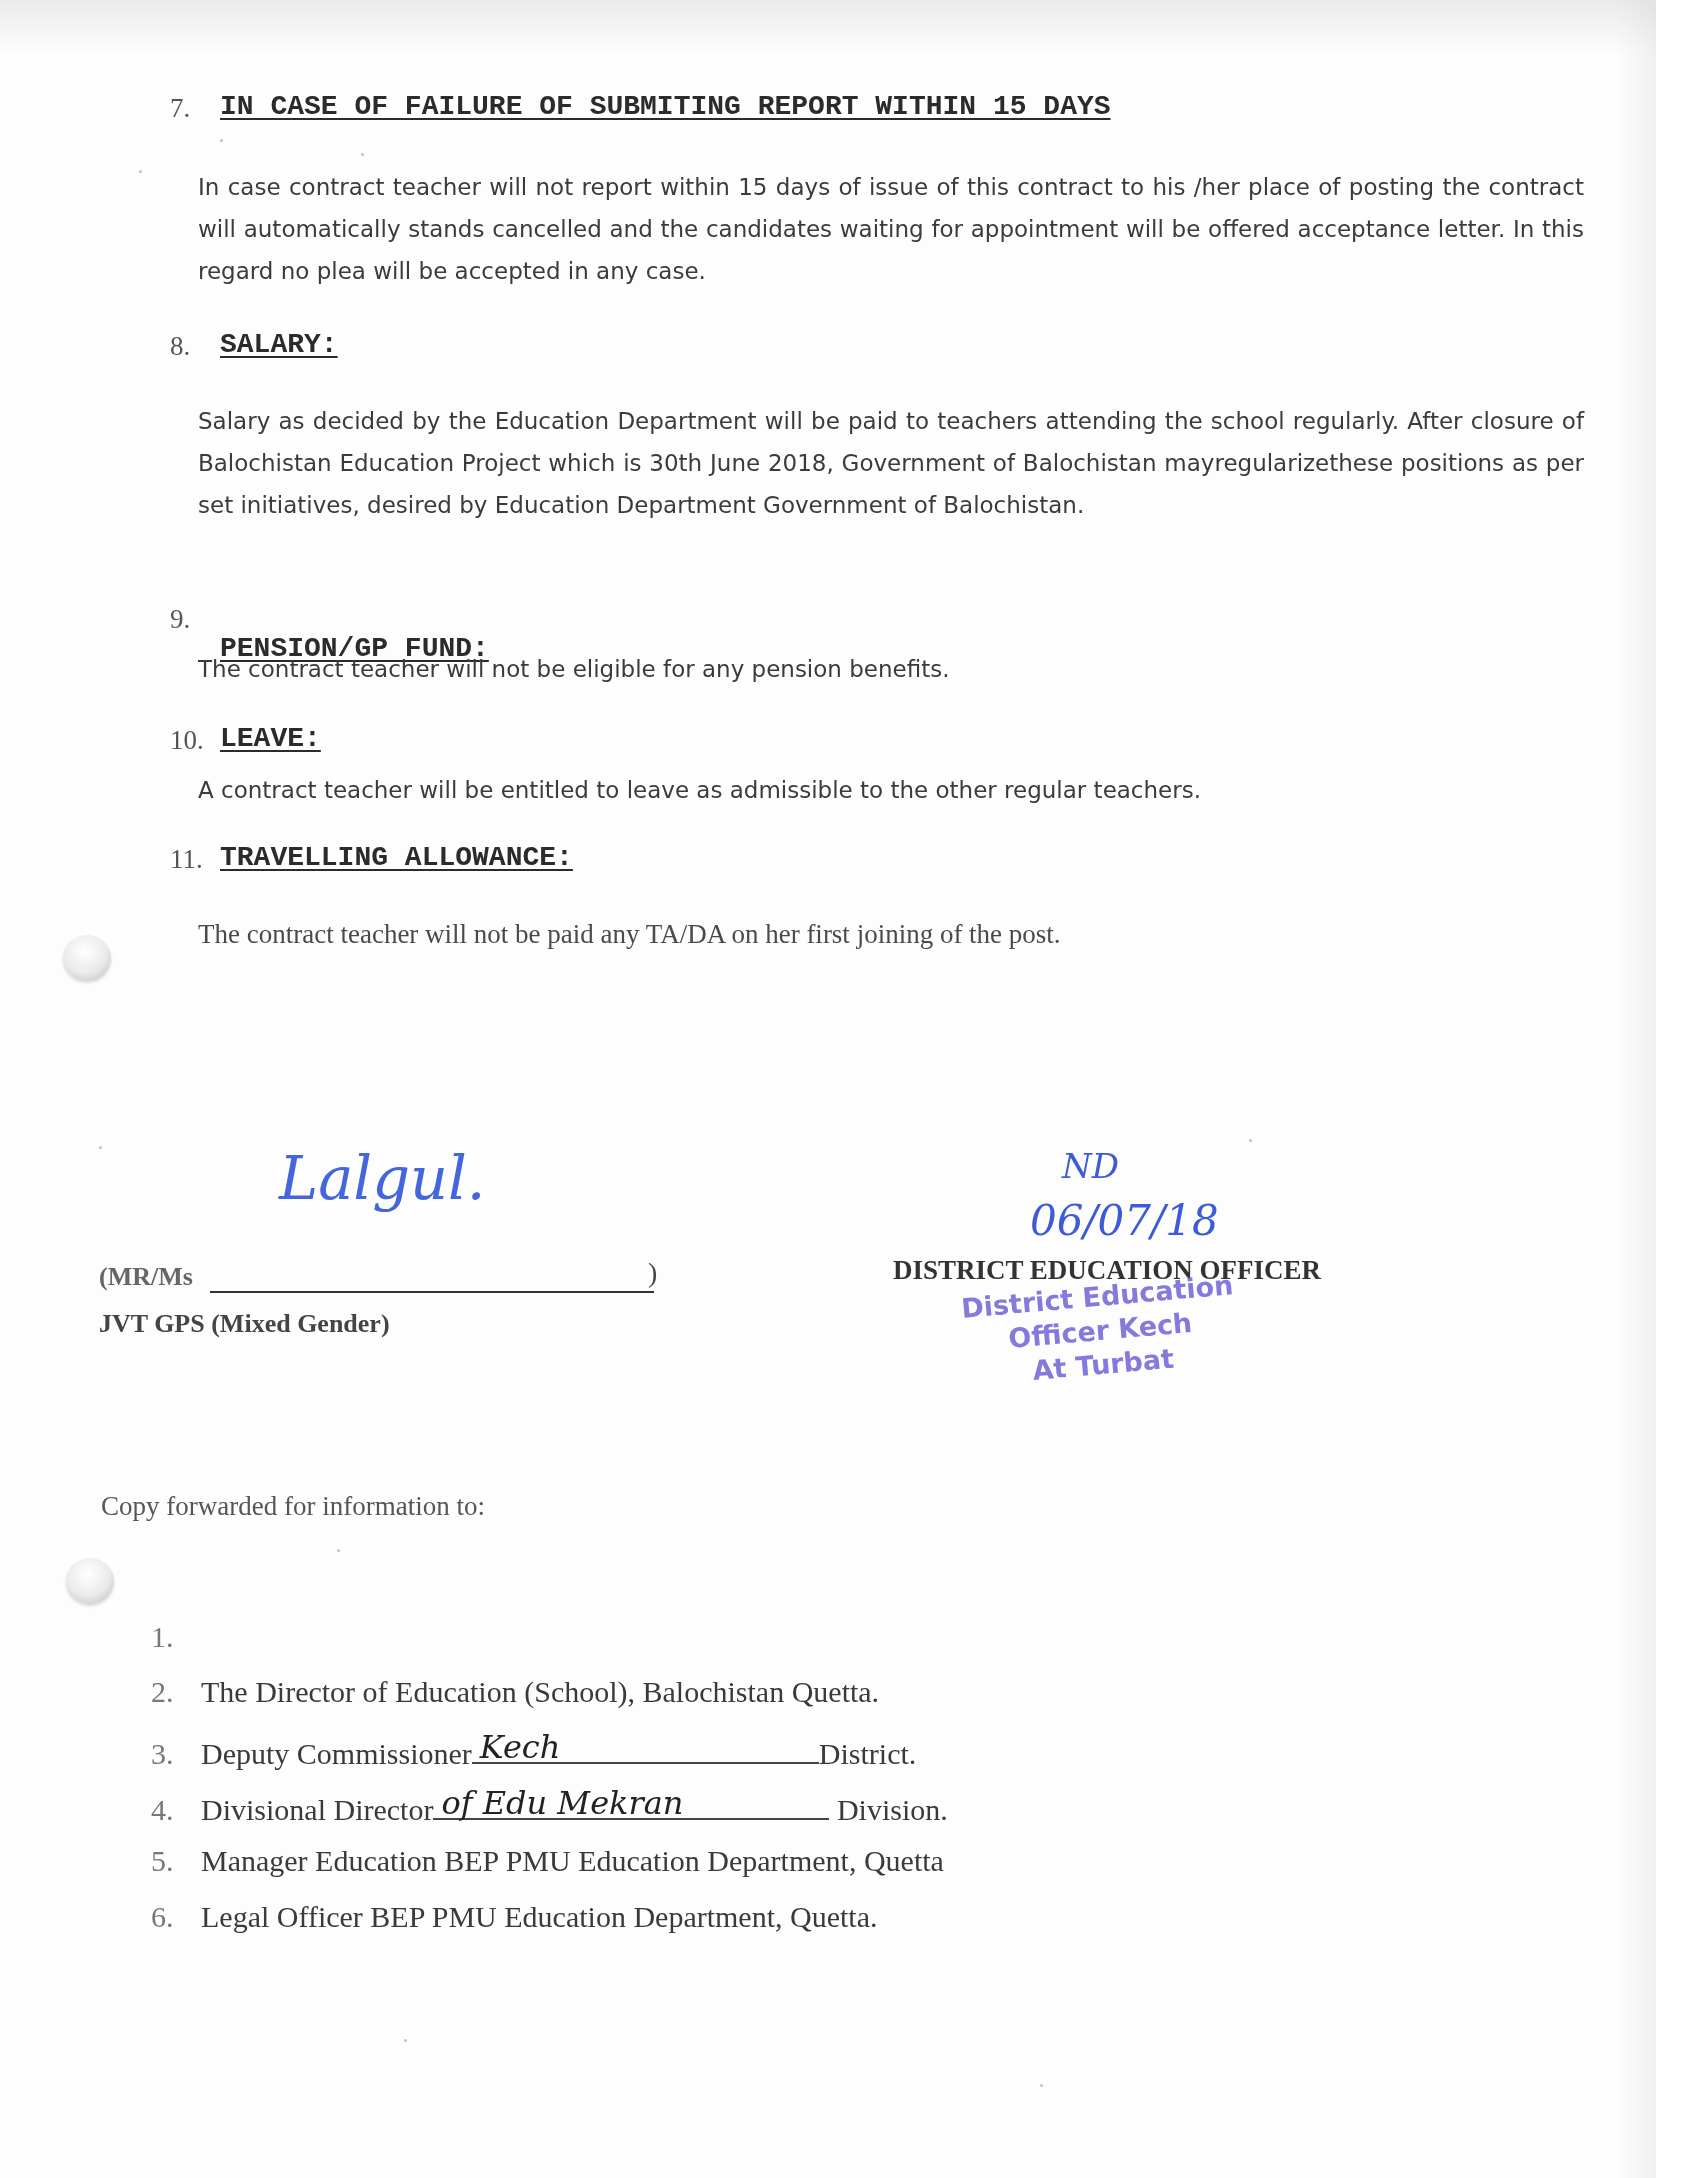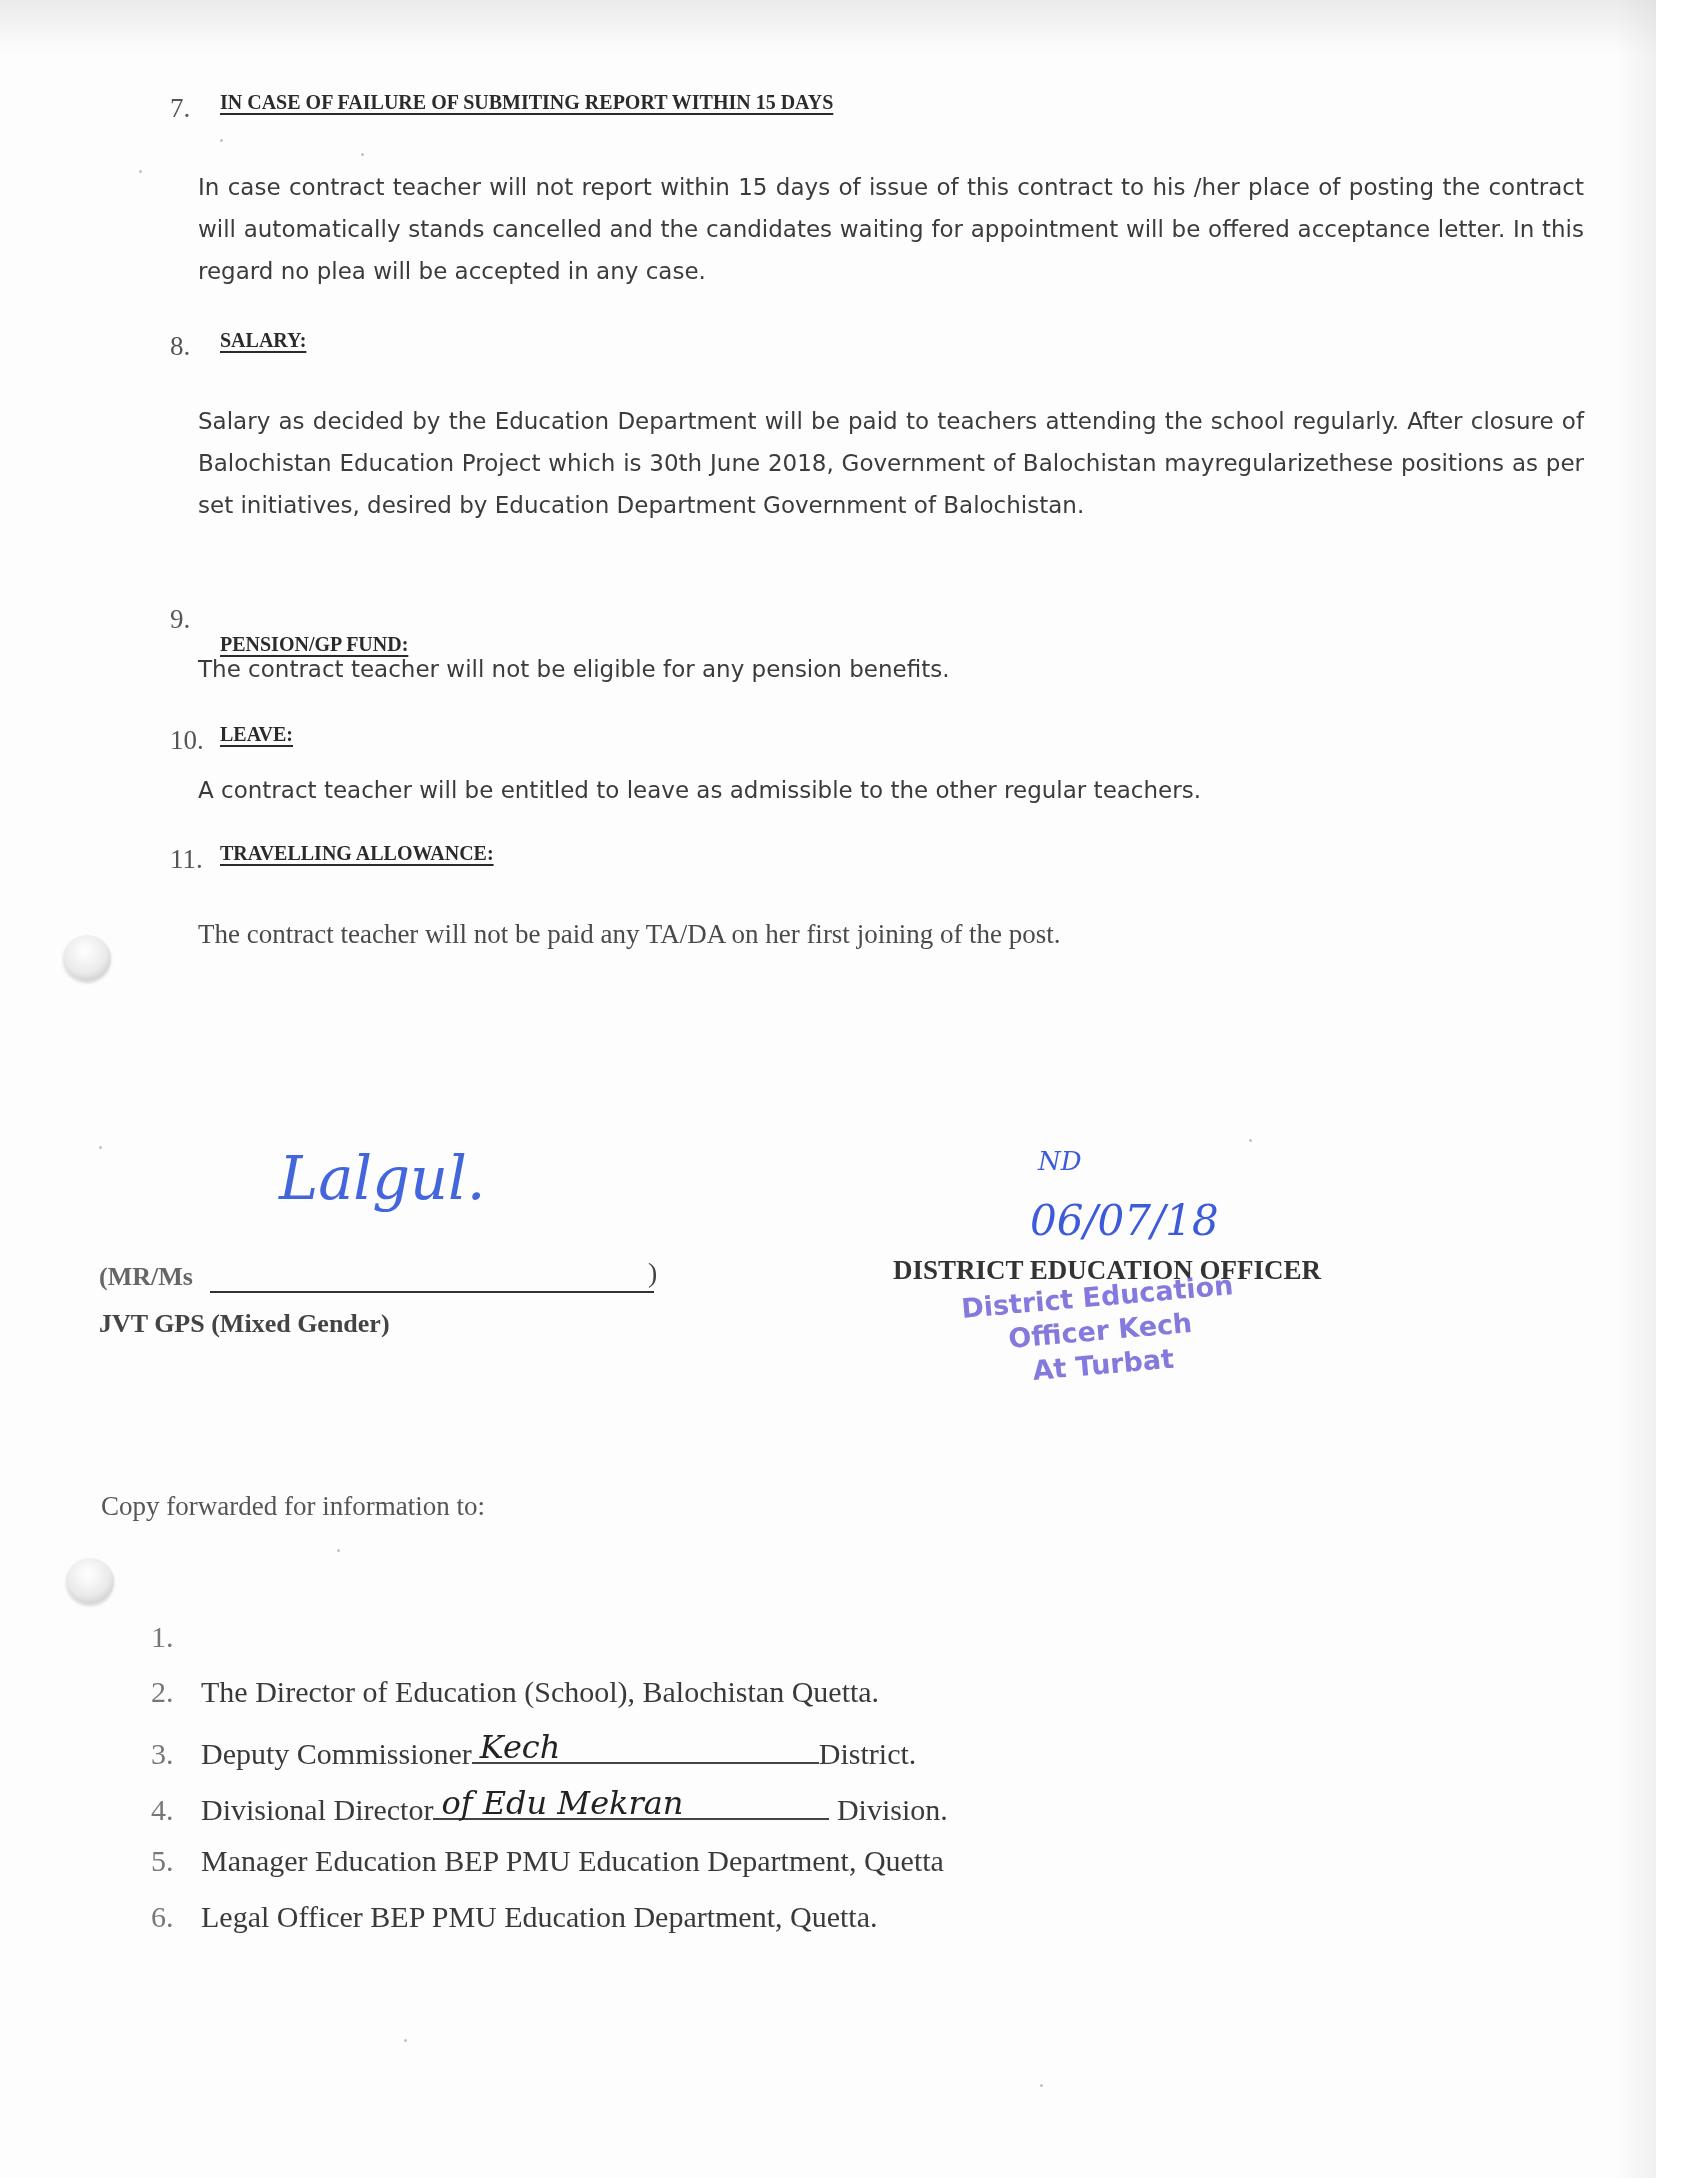--- a/index.html
+++ b/index.html
@@ -16,22 +16,22 @@
       linear-gradient(to bottom, rgba(200,200,200,0.35) 0px, rgba(255,255,255,0) 54px),
       linear-gradient(to left, rgba(200,200,200,0.25) 0px, rgba(255,255,255,0) 40px);
   }
 
   
   .sec-num {
     position: absolute; font-family: "Liberation Serif", serif;
     font-size: 27px; color: #555;
   }
   .sec-title {
-    position: absolute; font-family: Liberation Serif, serif;
-    font-weight: bold; font-size: 20px; color: #2b2b2b;
+    position: absolute; font-family: Liberation Mono, monospace;
+    font-weight: bold; font-size: 28px; color: #2b2b2b;
     text-decoration: underline; text-underline-offset: 4px;
     text-decoration-thickness: 2px; white-space: nowrap;
   }
   
   .para {
     position: absolute; left: 198px;
     font-family: "DejaVu Sans", sans-serif;
     font-size: 23px; color: #3b3b3b; line-height: 42px;
     text-align: justify; text-align-last: left;
   }
@@ -124,21 +124,21 @@
 
   <div>
     <span class="sig-label sig-bold" style="left:99px; top:1262px; color:#666;">(MR/Ms</span>
     <div class="sig-line" style="left:210px; top:1291px; width:444px;"></div>
     <span class="sig-label" style="left:648px; top:1257px; font-size:28px;">)</span>
     <span class="handwriting" style="left:279px; top:1144px; font-size:59px; color:#4466dd;">Lalgul.</span>
     <span class="sig-label sig-bold" style="left:99px; top:1309px;">JVT GPS (Mixed Gender)</span>
   </div>
 
   <div>
-    <span class="handwriting" style="left:1038px; top:1146px; font-size:26px; color:#3d5bd9;">ND</span>
+    <span class="handwriting" style="left:1062px; top:1146px; font-size:34px; color:#3d5bd9;">ND</span>
     <span class="handwriting" style="left:1030px; top:1196px; font-size:42px; color:#3d5bd9;">06/07/18</span>
     <span class="sig-label sig-bold" style="left:893px; top:1255px; font-size:27px; color:#333;">DISTRICT EDUCATION OFFICER</span>
     <div class="stamp" style="left:960px; top:1292px;">
       <div>District Education</div>
       <div>Officer Kech</div>
       <div>At Turbat</div>
     </div>
   </div>
 
   <div>

